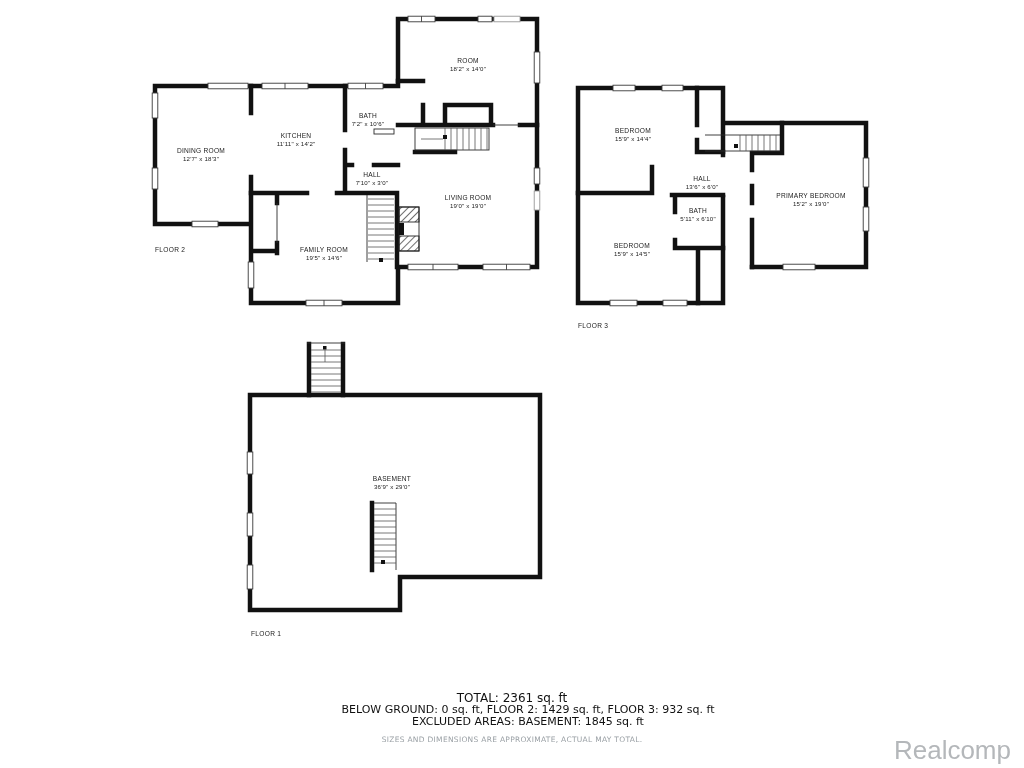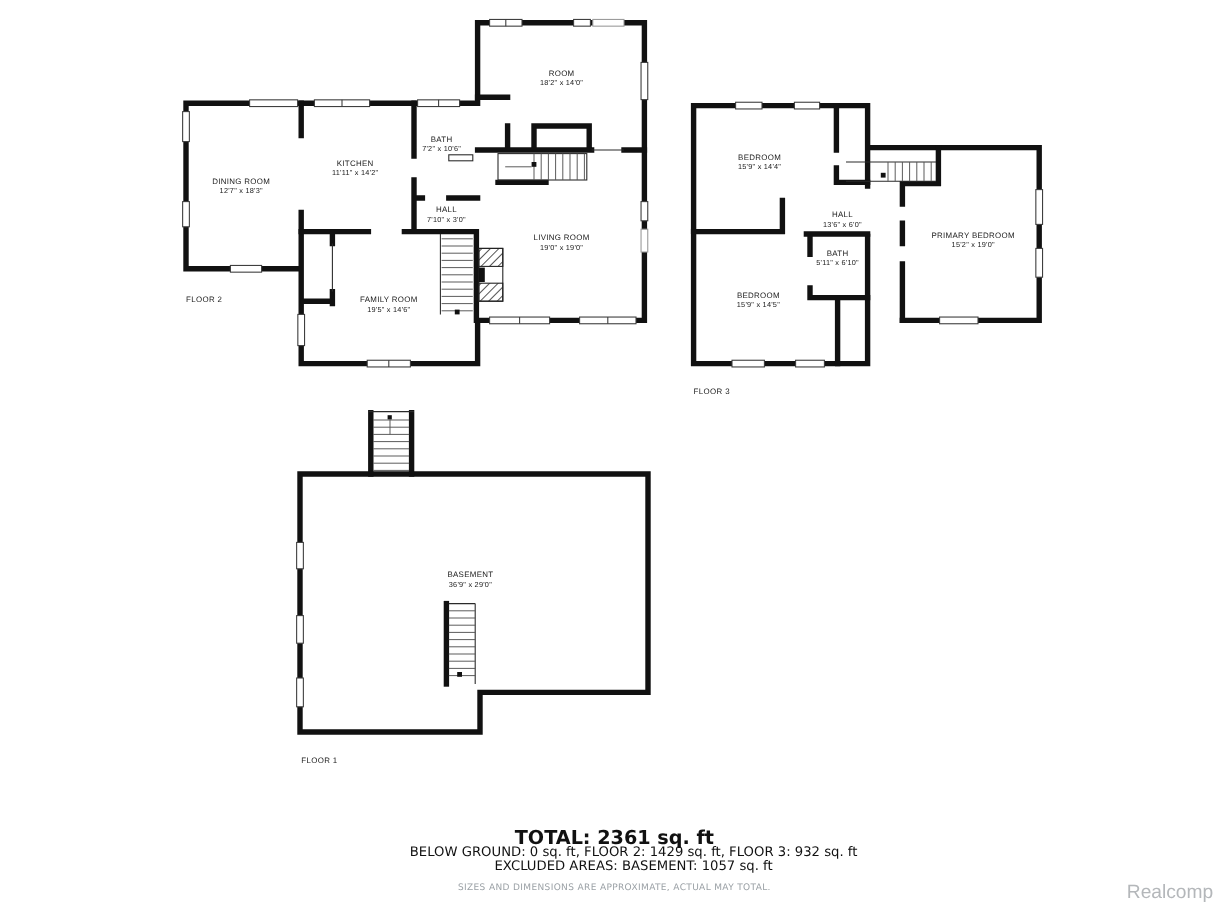--- a/index.html
+++ b/index.html
@@ -16,28 +16,28 @@
   .win-light{fill:#fff;stroke:#9a9a9a;stroke-width:0.9;}
   .windiv{stroke:#3c3c3c;stroke-width:0.9;}
   .dot{fill:#111;}
   .room-name{font:6.6px "Liberation Sans",sans-serif;fill:#1a1a1a;letter-spacing:.25px;}
   .room-dims{font:6.1px "Liberation Sans",sans-serif;fill:#1a1a1a;letter-spacing:.2px;}
   .floor-label{font:6.6px "Liberation Sans",sans-serif;fill:#1a1a1a;letter-spacing:.3px;}
   .summary{
     position:absolute;left:0;top:692px;width:1024px;text-align:center;
     font-family:"DejaVu Sans",sans-serif;color:#111;
   }
-  .summary .total{font-size:16px;font-weight:bold;line-height:12px;}
+  .summary .total{font-size:12px;font-weight:normal;line-height:12px;}
   .summary .line{font-size:11px;line-height:11.5px;padding-left:32px;}
   .summary .disclaimer{
     font-size:7.5px;color:#9aa0a5;margin-top:8px;letter-spacing:.3px;
   }
   .watermark{
     position:absolute;right:13px;top:735px;
-    font-family:"Liberation Sans",sans-serif;font-size:16px;color:#b4b7ba;
+    font-family:"Liberation Sans",sans-serif;font-size:26px;color:#b4b7ba;
   }
 </style>
 </head>
 <body>
 
 <div class="canvas">
 
 <svg width="1024" height="768" viewBox="0 0 1024 768">
   <defs>
     <pattern id="hatch" patternUnits="userSpaceOnUse" width="5" height="5" patternTransform="rotate(45)">
@@ -204,19 +204,19 @@
       <text class="room-name" x="392" y="481" text-anchor="middle">BASEMENT</text>
       <text class="room-dims" x="392" y="489" text-anchor="middle">36'9" x 29'0"</text>
       <text class="floor-label" x="251" y="636">FLOOR 1</text>
     </g>
   </g>
 </svg>
 
 <div class="summary">
   <div class="total">TOTAL: 2361 sq. ft</div>
   <div class="line">BELOW GROUND: 0 sq. ft, FLOOR 2: 1429 sq. ft, FLOOR 3: 932 sq. ft</div>
-  <div class="line">EXCLUDED AREAS: BASEMENT: 1057 sq. ft</div>
+  <div class="line">EXCLUDED AREAS: BASEMENT: 1845 sq. ft</div>
   <div class="disclaimer">SIZES AND DIMENSIONS ARE APPROXIMATE, ACTUAL MAY TOTAL.</div>
 </div>
 
 <div class="watermark">Realcomp</div>
 
 </div>
 
 </body></html>

